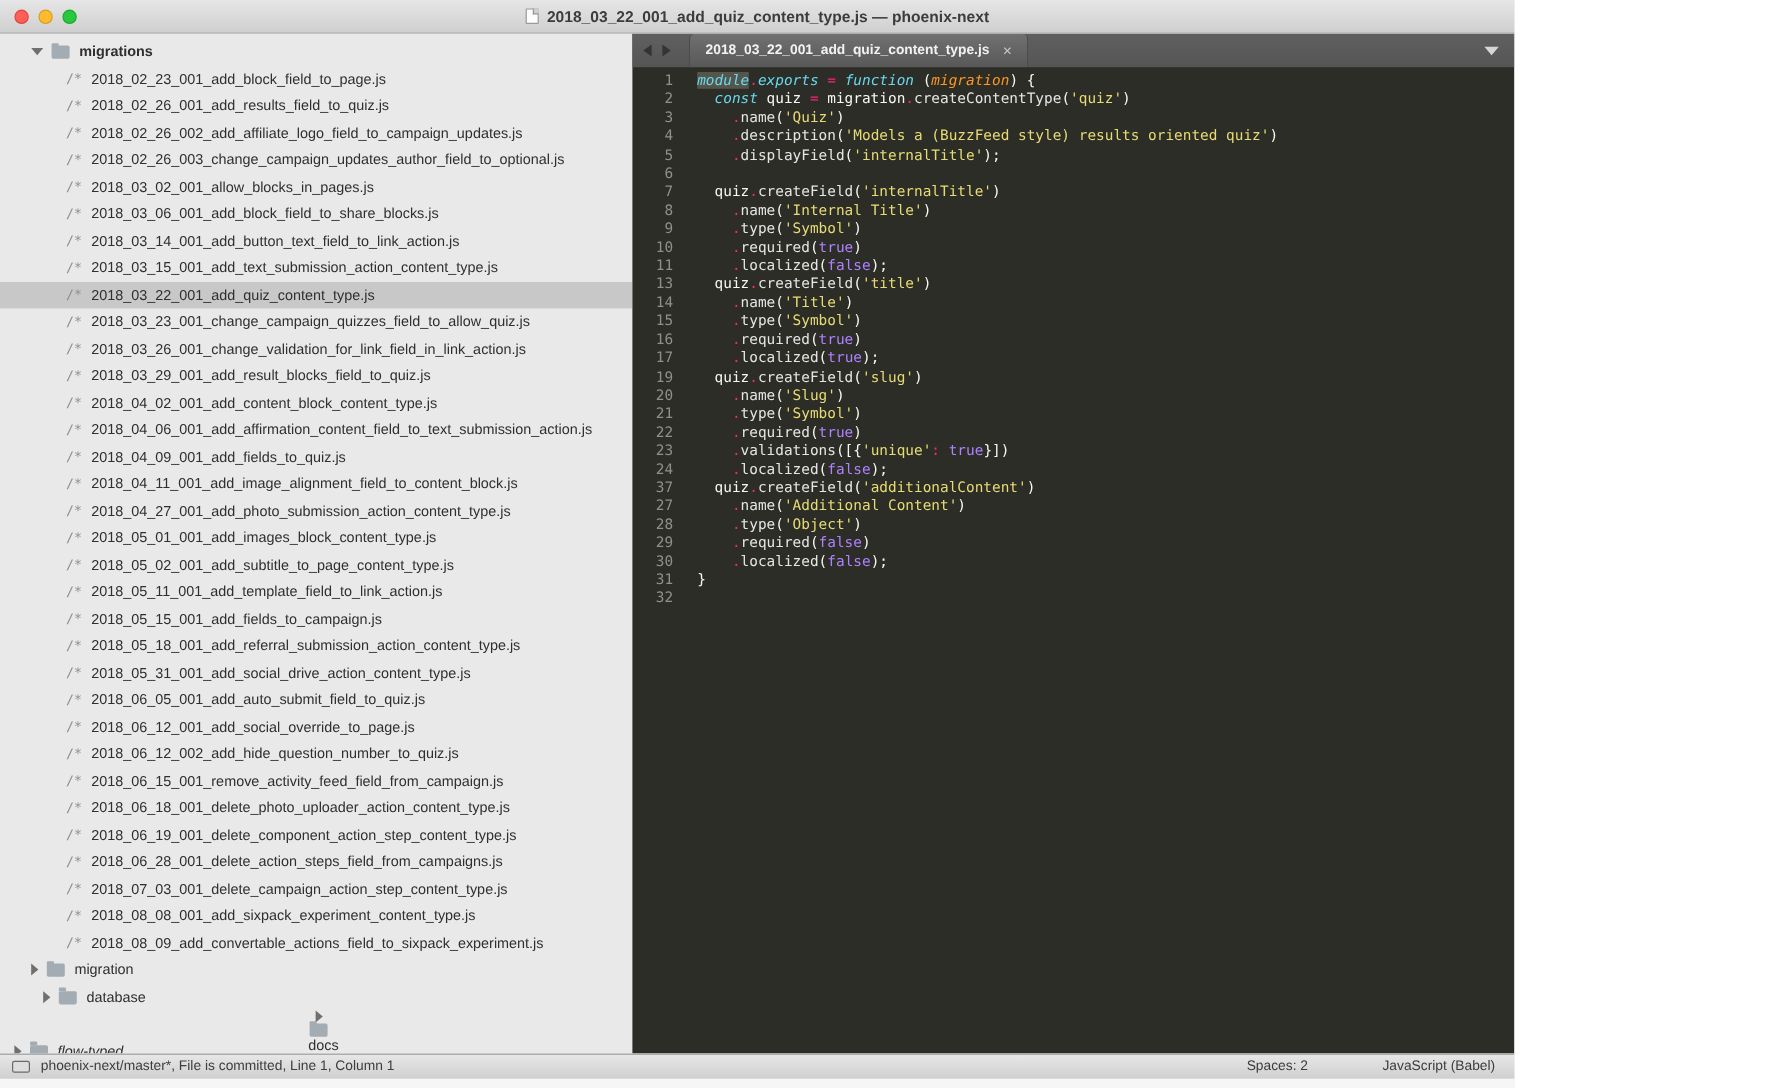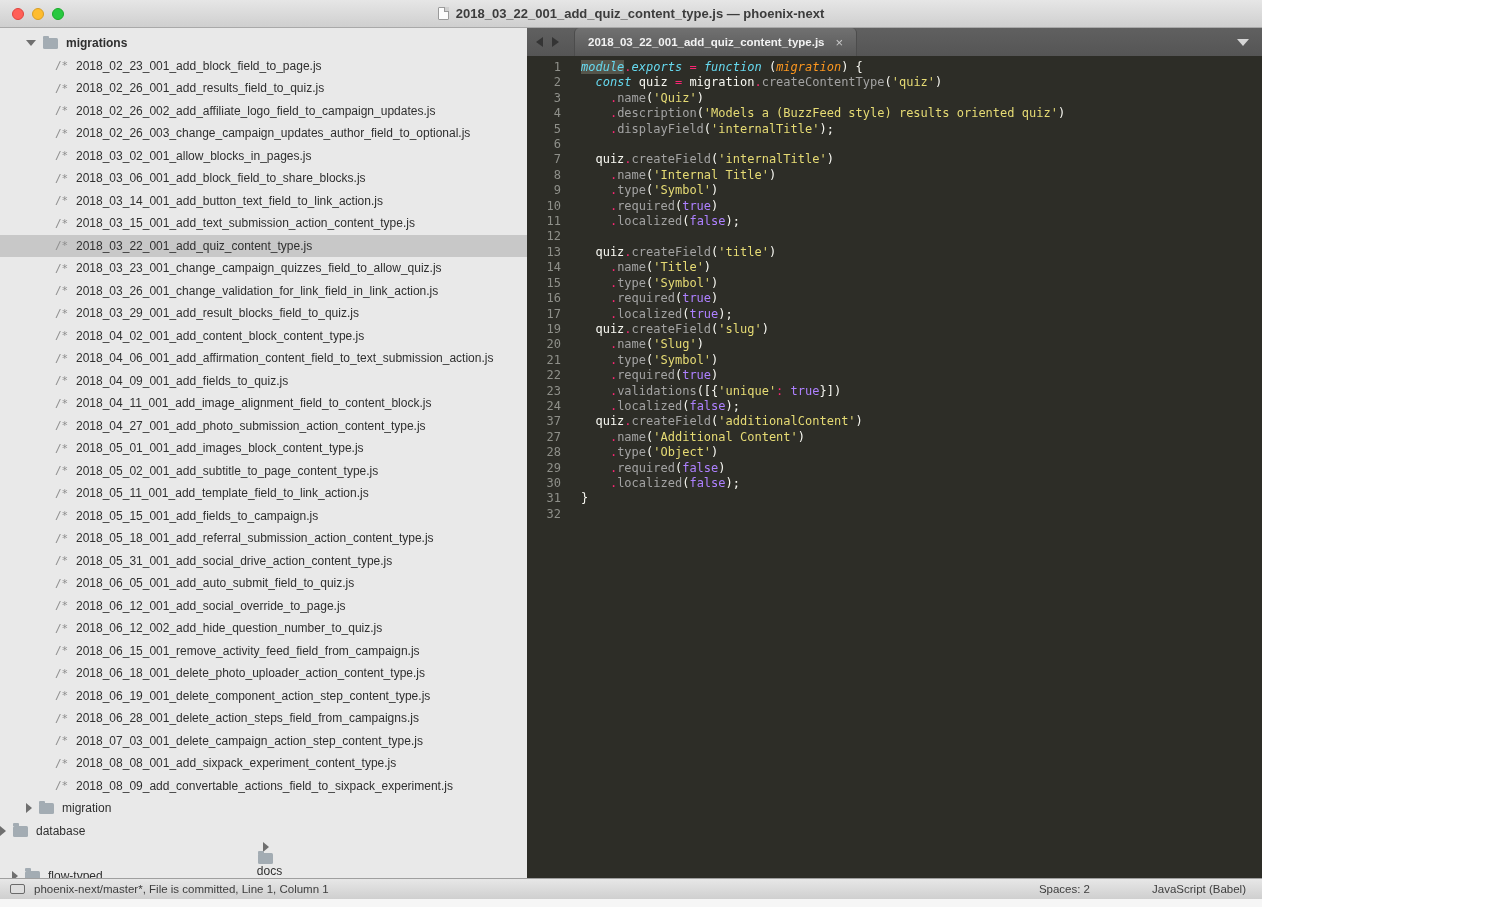--- a/index.html
+++ b/index.html
@@ -59,21 +59,21 @@
                   border-left:6px solid transparent; border-right:6px solid transparent;
                   border-top:7px solid #d6d6d6; cursor:pointer; }
 
   .code-area { flex:1 1 auto; overflow:hidden; padding-top:4px;
                font-family:"DejaVu Sans Mono", monospace; font-size:12px; line-height:15.4px; }
   .code-row { display:flex; white-space:pre; }
   .gutter-num { width:34px; flex:0 0 34px; text-align:right; color:#8f908a; user-select:none; }
   .code-text { margin-left:20px; color:#f8f8f2; }
   .t-pl    { color:#f8f8f2; }
   .t-kw    { color:#66d9ef; font-style:italic; }
-  .t-fn    { color:#a3a3a3; }
+  .t-fn    { color:#e5e5e5; }
   .t-str   { color:#e6db74; }
   .t-op    { color:#f92672; }
   .t-param { color:#fd971f; font-style:italic; }
   .t-const { color:#ae81ff; }
   .t-hl    { background:#55554b; }
 
   
   .statusbar { height:21px; flex:0 0 21px; background:linear-gradient(#e7e7e7,#cfcfcf);
                border-top:1px solid #9f9f9f; display:flex; align-items:center;
                font-size:11.5px; color:#3d3d3d; padding:0 16px 0 10px; }
@@ -238,31 +238,31 @@
           </div>
           <div class="tree-row" style="padding-left: 55px;">
             <span class="file-icon">/*</span>
             <span class="tree-label">2018_08_09_add_convertable_actions_field_to_sixpack_experiment.js</span>
           </div>
           <div class="tree-row" style="padding-left: 26px;">
             <span class="tri right"></span>
             <span class="folder-icon"></span>
             <span class="tree-label">migration</span>
           </div>
-          <div class="tree-row" style="">
+          <div class="tree-row" style=" margin-left: 36px;">
             <span class="tri right"></span>
             <span class="folder-icon"></span>
             <span class="tree-label">database</span>
           </div>
           <div class="tree-row" style="padding-left: 12px; flex-direction: column;">
             <span class="tri right"></span>
             <span class="folder-icon"></span>
             <span class="tree-label">docs</span>
           </div>
-          <div class="tree-row" style="padding-left: 12px;">
+          <div class="tree-row" style="padding-left: 12px; font-style: italic;">
             <span class="tri right"></span>
             <span class="folder-icon"></span>
             <span class="tree-label">flow-typed</span>
           </div>
         </div>
     </div>
 
     <div class="editor">
       <div class="tabbar">
         <div class="nav-arrows">
@@ -281,21 +281,20 @@
             <div class="code-row"><span class="gutter-num">2</span><span class="code-text"><span class="t-pl">  </span><span class="t-kw">const</span><span class="t-pl"> quiz </span><span class="t-op">=</span><span class="t-pl"> migration</span><span class="t-op">.</span><span class="t-fn">createContentType</span><span class="t-pl">(</span><span class="t-str">'quiz'</span><span class="t-pl">)</span></span></div>
             <div class="code-row"><span class="gutter-num">3</span><span class="code-text"><span class="t-pl">    </span><span class="t-op">.</span><span class="t-fn">name</span><span class="t-pl">(</span><span class="t-str">'Quiz'</span><span class="t-pl">)</span></span></div>
             <div class="code-row"><span class="gutter-num">4</span><span class="code-text"><span class="t-pl">    </span><span class="t-op">.</span><span class="t-fn">description</span><span class="t-pl">(</span><span class="t-str">'Models a (BuzzFeed style) results oriented quiz'</span><span class="t-pl">)</span></span></div>
             <div class="code-row"><span class="gutter-num">5</span><span class="code-text"><span class="t-pl">    </span><span class="t-op">.</span><span class="t-fn">displayField</span><span class="t-pl">(</span><span class="t-str">'internalTitle'</span><span class="t-pl">);</span></span></div>
             <div class="code-row"><span class="gutter-num">6</span><span class="code-text"></span></div>
             <div class="code-row"><span class="gutter-num">7</span><span class="code-text"><span class="t-pl">  quiz</span><span class="t-op">.</span><span class="t-fn">createField</span><span class="t-pl">(</span><span class="t-str">'internalTitle'</span><span class="t-pl">)</span></span></div>
             <div class="code-row"><span class="gutter-num">8</span><span class="code-text"><span class="t-pl">    </span><span class="t-op">.</span><span class="t-fn">name</span><span class="t-pl">(</span><span class="t-str">'Internal Title'</span><span class="t-pl">)</span></span></div>
             <div class="code-row"><span class="gutter-num">9</span><span class="code-text"><span class="t-pl">    </span><span class="t-op">.</span><span class="t-fn">type</span><span class="t-pl">(</span><span class="t-str">'Symbol'</span><span class="t-pl">)</span></span></div>
             <div class="code-row"><span class="gutter-num">10</span><span class="code-text"><span class="t-pl">    </span><span class="t-op">.</span><span class="t-fn">required</span><span class="t-pl">(</span><span class="t-const">true</span><span class="t-pl">)</span></span></div>
             <div class="code-row"><span class="gutter-num">11</span><span class="code-text"><span class="t-pl">    </span><span class="t-op">.</span><span class="t-fn">localized</span><span class="t-pl">(</span><span class="t-const">false</span><span class="t-pl">);</span></span></div>
-            <div class="code-row"><span class="gutter-num">12</span><span class="code-text"></span></div>
             <div class="code-row"><span class="gutter-num">13</span><span class="code-text"><span class="t-pl">  quiz</span><span class="t-op">.</span><span class="t-fn">createField</span><span class="t-pl">(</span><span class="t-str">'title'</span><span class="t-pl">)</span></span></div>
             <div class="code-row"><span class="gutter-num">14</span><span class="code-text"><span class="t-pl">    </span><span class="t-op">.</span><span class="t-fn">name</span><span class="t-pl">(</span><span class="t-str">'Title'</span><span class="t-pl">)</span></span></div>
             <div class="code-row"><span class="gutter-num">15</span><span class="code-text"><span class="t-pl">    </span><span class="t-op">.</span><span class="t-fn">type</span><span class="t-pl">(</span><span class="t-str">'Symbol'</span><span class="t-pl">)</span></span></div>
             <div class="code-row"><span class="gutter-num">16</span><span class="code-text"><span class="t-pl">    </span><span class="t-op">.</span><span class="t-fn">required</span><span class="t-pl">(</span><span class="t-const">true</span><span class="t-pl">)</span></span></div>
             <div class="code-row"><span class="gutter-num">17</span><span class="code-text"><span class="t-pl">    </span><span class="t-op">.</span><span class="t-fn">localized</span><span class="t-pl">(</span><span class="t-const">true</span><span class="t-pl">);</span></span></div>
             <div class="code-row"><span class="gutter-num">19</span><span class="code-text"><span class="t-pl">  quiz</span><span class="t-op">.</span><span class="t-fn">createField</span><span class="t-pl">(</span><span class="t-str">'slug'</span><span class="t-pl">)</span></span></div>
             <div class="code-row"><span class="gutter-num">20</span><span class="code-text"><span class="t-pl">    </span><span class="t-op">.</span><span class="t-fn">name</span><span class="t-pl">(</span><span class="t-str">'Slug'</span><span class="t-pl">)</span></span></div>
             <div class="code-row"><span class="gutter-num">21</span><span class="code-text"><span class="t-pl">    </span><span class="t-op">.</span><span class="t-fn">type</span><span class="t-pl">(</span><span class="t-str">'Symbol'</span><span class="t-pl">)</span></span></div>
             <div class="code-row"><span class="gutter-num">22</span><span class="code-text"><span class="t-pl">    </span><span class="t-op">.</span><span class="t-fn">required</span><span class="t-pl">(</span><span class="t-const">true</span><span class="t-pl">)</span></span></div>
             <div class="code-row"><span class="gutter-num">23</span><span class="code-text"><span class="t-pl">    </span><span class="t-op">.</span><span class="t-fn">validations</span><span class="t-pl">([{</span><span class="t-str">'unique'</span><span class="t-op">:</span><span class="t-pl"> </span><span class="t-const">true</span><span class="t-pl">}])</span></span></div>

